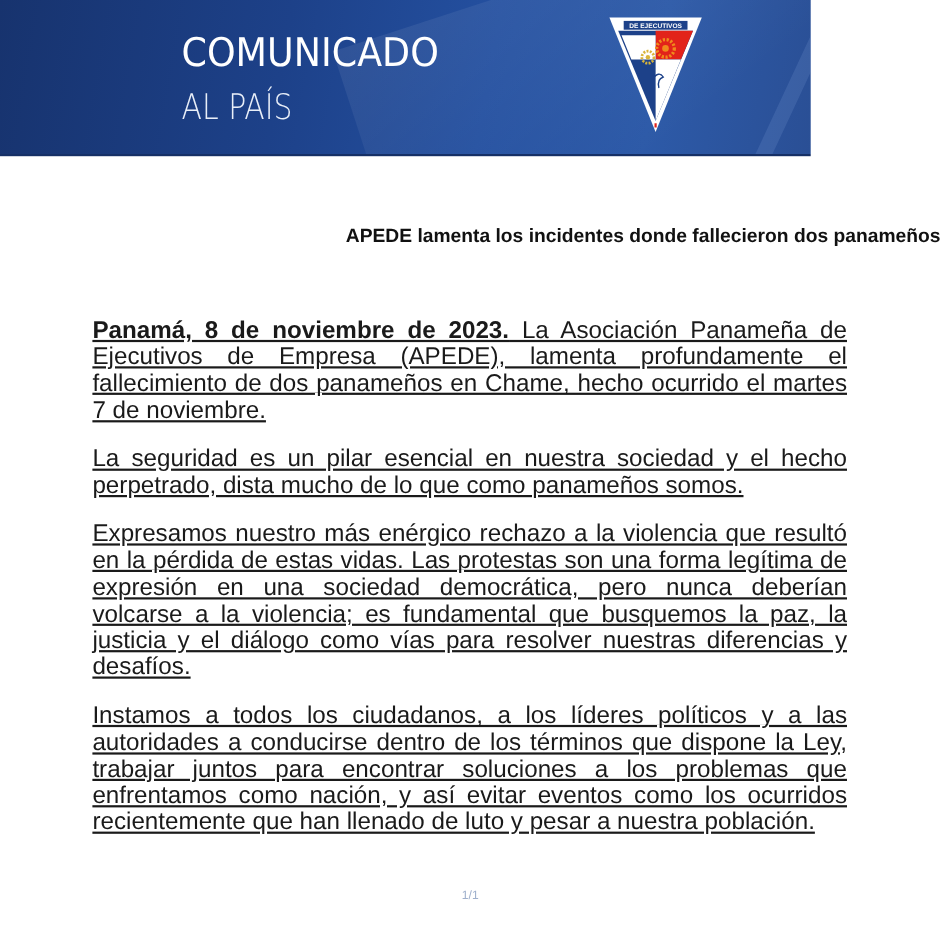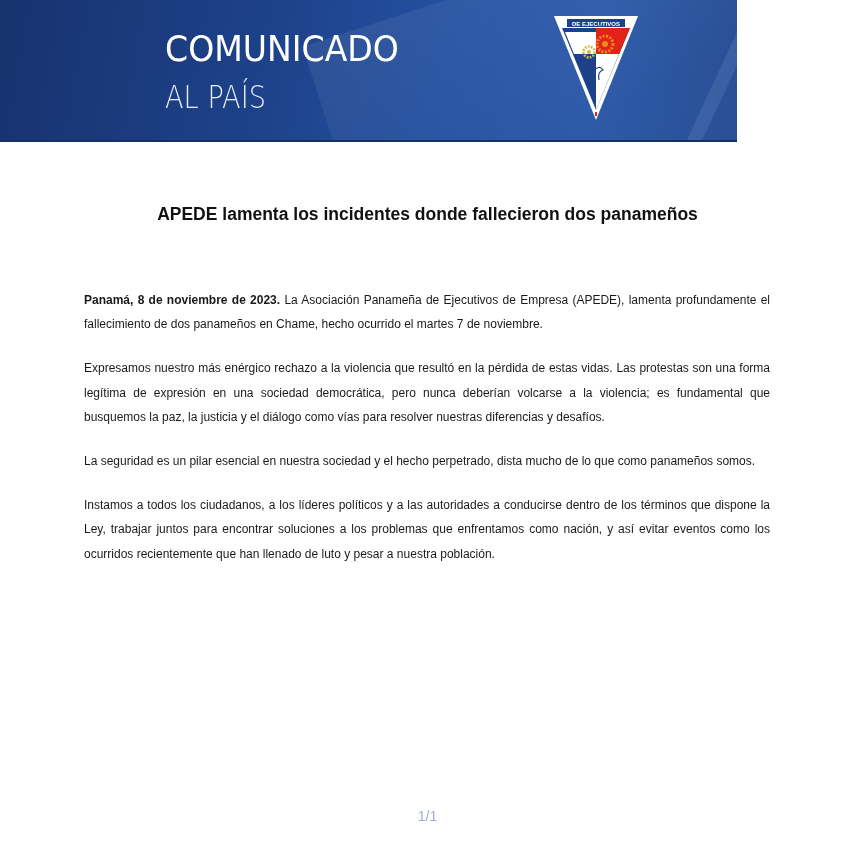--- a/index.html
+++ b/index.html
@@ -34,32 +34,32 @@
       transform: scaleX(0.92); transform-origin: left;
     }
     .title2 {
       position: absolute; left: 165px; top: 78px; margin: 0;
       font-family: "DejaVu Sans", sans-serif; font-weight: 300;
       font-size: 32px; color: #e8eef8;
       transform: scaleX(0.85); transform-origin: left;
     }
     .logo { position: absolute; left: 553px; top: 14px; width: 86px; height: 108px; }
     .doc-title {
-      position: absolute; left: 0; width: 855px; top: 204px; text-align: center;
+      position: absolute; left: 0; width: 855px; top: 204px; text-align: right;
       font-weight: bold; font-size: 17.5px; margin: 0; color: #111;
     }
     .body-text {
       position: absolute; left: 84px; width: 686px; top: 288px;
-      font-size: 12px; line-height: 24.2px; text-align: justify; color: #1a1a1a;
+      font-size: 22px; line-height: 24.2px; text-align: justify; color: #1a1a1a; text-decoration: underline;
     }
     .body-text p { margin: 0 0 20px 0; }
     .body-text b { font-weight: bold; }
     .page-num {
       position: absolute; left: 0; width: 855px; top: 808px; text-align: center;
-      font-size: 14px; color: #9fb0cc;
+      font-size: 11px; color: #9fb0cc;
     }
   </style>
 </head>
 <body>
 
 <header class="banner">
   <div class="deco1"></div>
   <div class="deco2"></div>
   <div class="deco3"></div>
   <h1 class="title1">COMUNICADO</h1>
@@ -78,18 +78,18 @@
     <circle cx="36" cy="38" r="2" fill="#d9b43a"></circle>
     <path d="M40 58 q6 -8 10 -2 q-6 2 -4 10" fill="none" stroke="#1d4189" stroke-width="1.2"></path>
     <line x1="43" y1="98" x2="43" y2="102" stroke="#e2231a" stroke-width="2"></line>
   </svg>
 </header>
 
 <h3 class="doc-title">APEDE lamenta los incidentes donde fallecieron dos panameños</h3>
 
 <main class="body-text">
   <p><b>Panamá, 8 de noviembre de 2023.</b><span> La Asociación Panameña de Ejecutivos de Empresa (APEDE), lamenta profundamente el fallecimiento de dos panameños en Chame, hecho ocurrido el martes 7 de noviembre.</span></p>
+  <p>La seguridad es un pilar esencial en nuestra sociedad y el hecho perpetrado, dista mucho de lo que como panameños somos.</p>
   <p>Expresamos nuestro más enérgico rechazo a la violencia que resultó en la pérdida de estas vidas. Las protestas son una forma legítima de expresión en una sociedad democrática, pero nunca deberían volcarse a la violencia; es fundamental que busquemos la paz, la justicia y el diálogo como vías para resolver nuestras diferencias y desafíos.</p>
-  <p>La seguridad es un pilar esencial en nuestra sociedad y el hecho perpetrado, dista mucho de lo que como panameños somos.</p>
   <p>Instamos a todos los ciudadanos, a los líderes políticos y a las autoridades a conducirse dentro de los términos que dispone la Ley, trabajar juntos para encontrar soluciones a los problemas que enfrentamos como nación, y así evitar eventos como los ocurridos recientemente que han llenado de luto y pesar a nuestra población.</p>
 </main>
 
 <div class="page-num">1/1</div>
 
 </body></html>

